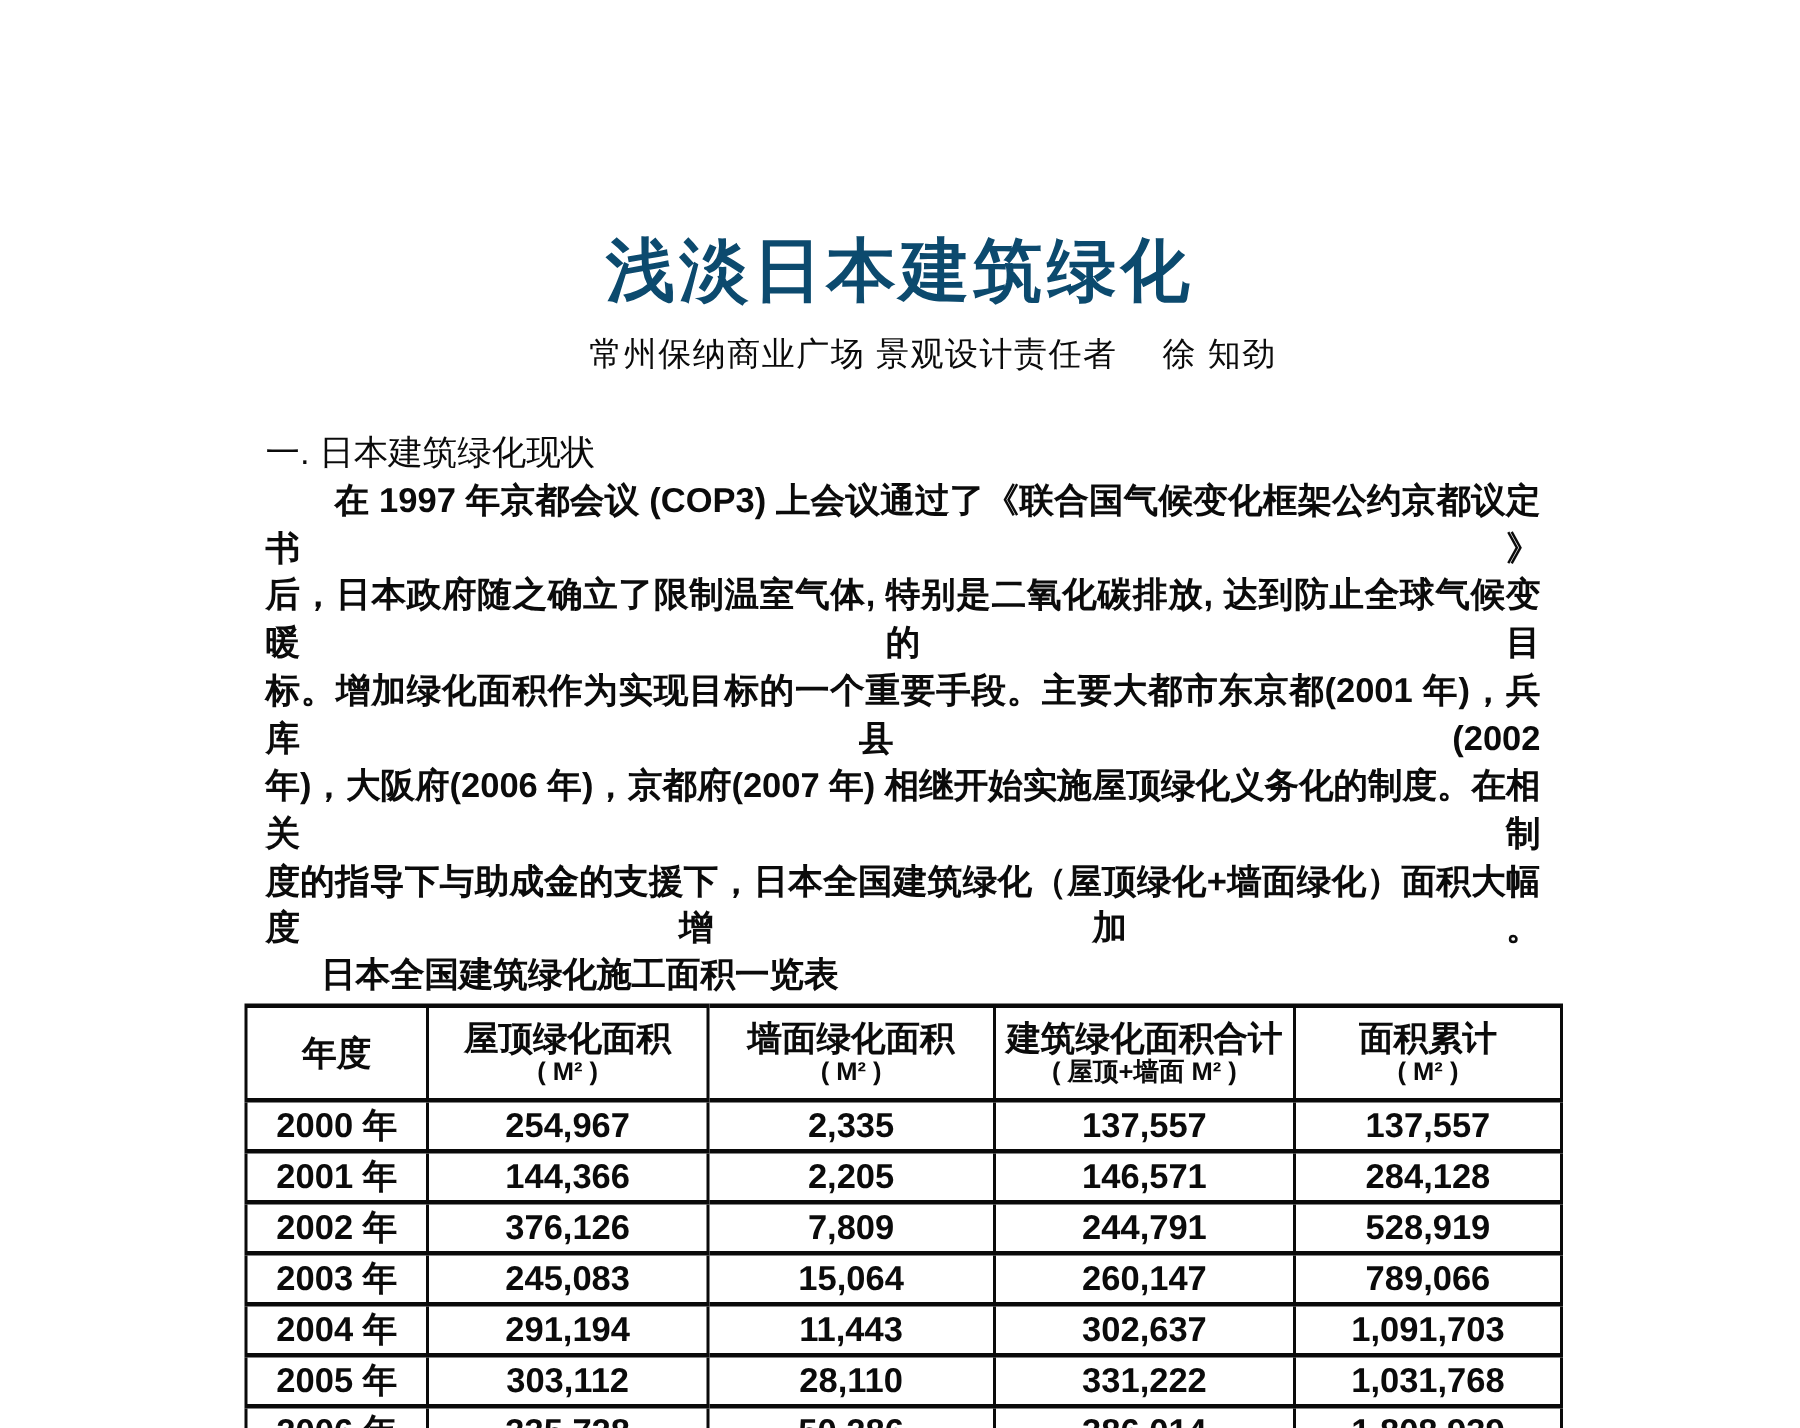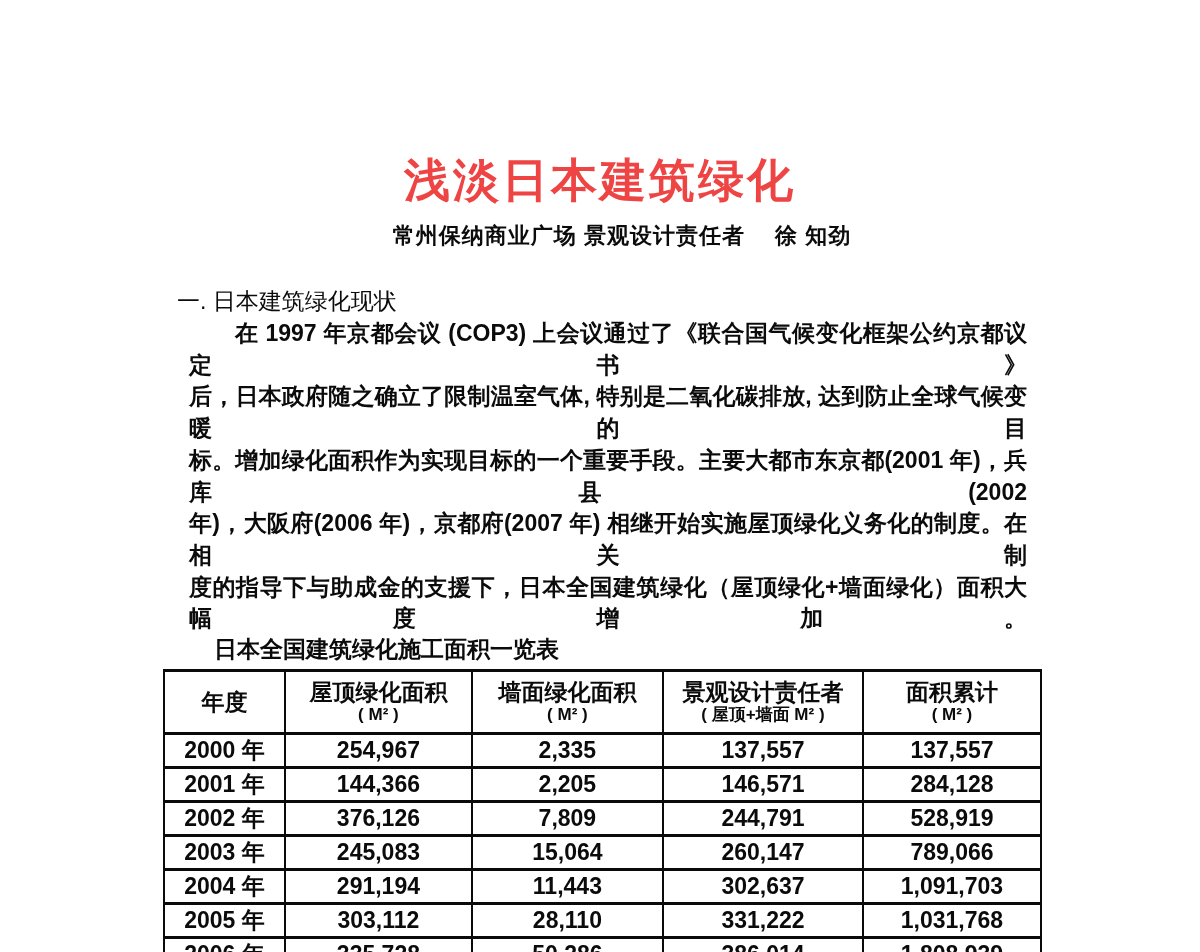--- a/index.html
+++ b/index.html
@@ -12,27 +12,27 @@
     color:#0b0b0b;
     -webkit-font-smoothing:none;
   }
   .doc-title{
     margin:152px 0 0 0;
     text-align:center;
     font-size:46px;
     font-weight:800;
     letter-spacing:3px;
     line-height:56px;
-    color:#ef4444;
+    color:#0c4a6e;
   }
   .byline{
     margin-top:14px;
     text-align:center;
     font-size:22px;
-    font-weight:700;
+    font-weight:400;
     letter-spacing:1px;
     line-height:28px;
     padding-left:44px;
   }
   .content{
     margin-left:163px;
     width:879px;
   }
   .section-heading{
     margin-top:36px;
@@ -46,21 +46,20 @@
     padding-left:14px;
     width:850px;
   }
   .pline{
     font-size:23px;
     font-weight:600;
     line-height:31.7px;
     text-align:justify;
     text-align-last:justify;
     white-space:normal;
-    margin-left:12px;
   }
   .pline.indent{ text-indent:2em; }
   .tcaption{
     padding-left:51px;
     font-size:23px;
     font-weight:700;
     line-height:28px;
   }
   table{
     border-collapse:collapse;
@@ -132,21 +131,21 @@
           </th>
           <th>
             <div>屋顶绿化面积</div>
             <div class="unit">( M² )</div>
           </th>
           <th>
             <div>墙面绿化面积</div>
             <div class="unit">( M² )</div>
           </th>
           <th>
-            <div>景观设计责任者</div>
+            <div>建筑绿化面积合计</div>
             <div class="unit">( 屋顶+墙面 M² )</div>
           </th>
           <th>
             <div>面积累计</div>
             <div class="unit">( M² )</div>
           </th>
         </tr>
       </thead>
       <tbody>
           <tr>

